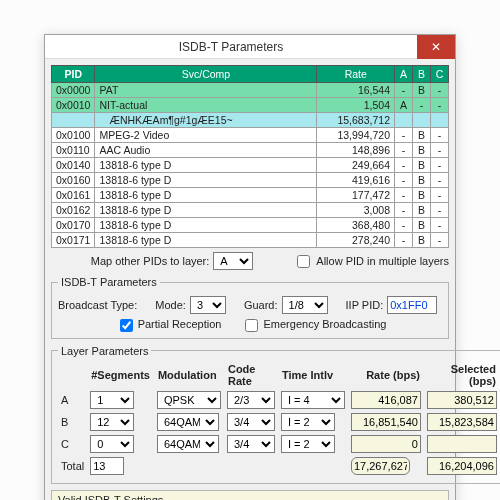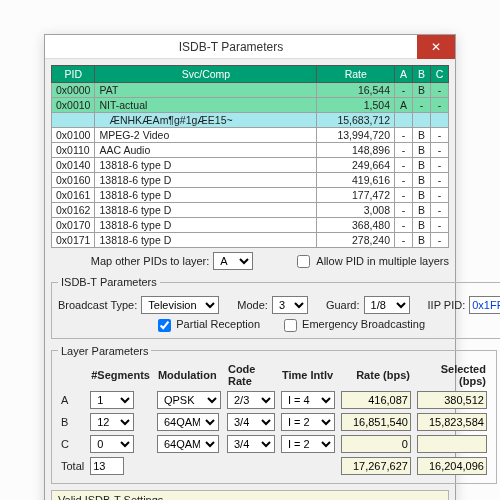--- a/index.html
+++ b/index.html
@@ -108,21 +108,21 @@
   <div class="window">
     <div class="titlebar">
       <div class="title-text">ISDB-T Parameters</div>
       <div class="close-btn">✕</div>
     </div>
     <div class="body">
 
       <table class="grid">
         <thead>
             <tr id="hdr-row">
-              <th style="width: 42px;">PID</th>
+              <th style="width: 42px; font-weight: bold;">PID</th>
               <th>Svc/Comp</th>
               <th style="width: 66px;">Rate</th>
               <th style="width: 18px;">A</th>
               <th style="width: 18px;">B</th>
               <th style="width: 18px;">C</th>
             </tr>
           </thead>
         <tbody id="tbl-body">
             <tr class="sel">
               <td>0x0000</td>
@@ -221,21 +221,20 @@
         <select style="width:40px" id="map-sel"><option>A</option></select>
         <div style="width:30px"></div>
         <input type="checkbox" style="">
         <label>Allow PID in multiple layers</label>
       </div>
 
       <fieldset>
         <legend>ISDB-T Parameters</legend>
         <div class="row">
           <label>Broadcast Type:</label>
-          <select style="width:78px" id="bcast"><option>Television</option></select>
           <div style="width:10px"></div>
           <label>Mode:</label>
           <select style="width:36px" id="mode"><option>3</option></select>
           <div style="width:10px"></div>
           <label>Guard:</label>
           <select style="width:46px" id="guard"><option>1/8</option></select>
           <div style="width:10px"></div>
           <label>IIP PID:</label>
           <input type="text" style="width: 50px; color: rgb(0, 64, 216);" id="iip" value="0x1FF0">
         </div>
@@ -264,21 +263,21 @@
             <th style="text-align:right">Rate (bps)</th>
             <th style="text-align:right">Selected (bps)</th>
           </tr>
             </thead>
           <tbody id="layer-body">
               <tr>
                 <td>A</td>
                 <td><select style="width: 44px;"><option>1</option></select></td>
                 <td><select style="width: 64px;"><option>QPSK</option></select></td>
                 <td><select style="width: 48px;"><option>2/3</option></select></td>
-                <td><select style="width: 54px;"><option>I = 4</option></select></td>
+                <td><select style="width: 64px;"><option>I = 4</option></select></td>
                 <td><input type="text" readonly="" class="ro" value="416,087" style="width: 70px;"></td>
                 <td><input type="text" readonly="" class="ro" value="380,512" style="width: 70px;"></td>
               </tr>
               <tr>
                 <td>B</td>
                 <td><select style="width: 44px;"><option>12</option></select></td>
                 <td><select style="width: 62px;"><option>64QAM</option></select></td>
                 <td><select style="width: 48px;"><option>3/4</option></select></td>
                 <td><select style="width: 54px;"><option>I = 2</option></select></td>
                 <td><input type="text" readonly="" class="ro" value="16,851,540" style="width: 70px;"></td>
@@ -294,21 +293,21 @@
                 <td><input type="text" readonly="" class="ro" style="width: 70px;"></td>
               </tr>
             </tbody>
           <tbody>
               <tr>
             <td>Total</td>
             <td><input type="text" readonly="" class="ro2" style="width: 34px; text-align: left;" id="totseg" value="13"></td>
             <td></td>
                 <td></td>
                 <td></td>
-            <td><input type="text" readonly="" class="ro" style="width: 70px;" id="totrate" value="17,267,627"></td>
+            <td><input type="text" readonly="" class="ro" style="width: 59px; border-radius: 6px;" id="totrate" value="17,267,627"></td>
             <td><input type="text" readonly="" class="ro" style="width: 70px;" id="totsel" value="16,204,096"></td>
           </tr>
         </tbody>
           </table>
       </fieldset>
 
       <div class="status">Valid ISDB-T Settings</div>
 
     </div>
   </div>

